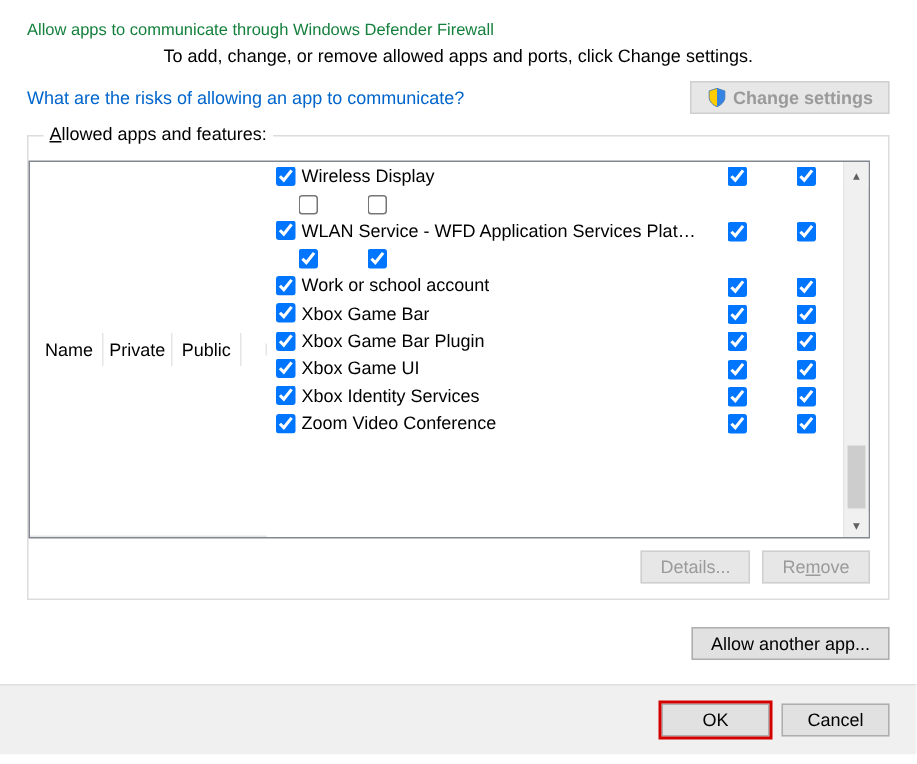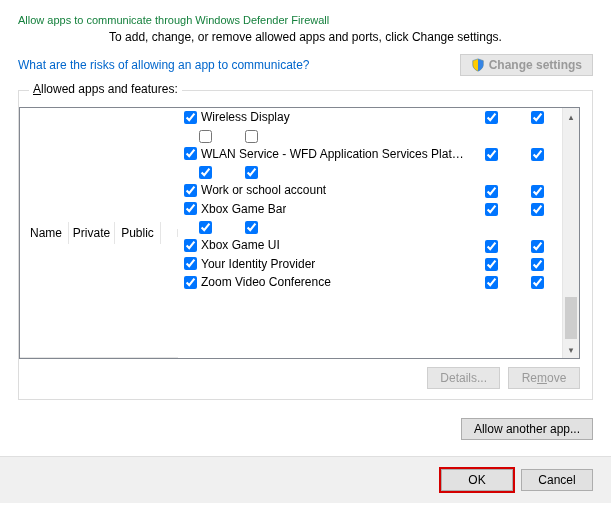--- a/index.html
+++ b/index.html
@@ -208,35 +208,39 @@
             </div>
             <div class="row">
               <div class="col-name name-cell">
                 <input type="checkbox" checked="" style="">
                 <span class="name-text">Xbox Game Bar</span>
               </div>
               <div class="col-priv"><input type="checkbox" checked="" style=""></div>
               <div class="col-pub"><input type="checkbox" checked="" style=""></div>
             </div>
             <div class="row">
+              <div class="col-name name-cell">
+                <input type="checkbox" checked="" style="">
+                <span class="name-text">Xbox Game Bar Plugin</span>
+              </div>
               <div class="col-priv"><input type="checkbox" checked="" style=""></div>
               <div class="col-pub"><input type="checkbox" checked="" style=""></div>
             </div>
             <div class="row">
               <div class="col-name name-cell">
                 <input type="checkbox" checked="" style="">
                 <span class="name-text">Xbox Game UI</span>
               </div>
               <div class="col-priv"><input type="checkbox" checked="" style=""></div>
               <div class="col-pub"><input type="checkbox" checked="" style=""></div>
             </div>
             <div class="row">
               <div class="col-name name-cell">
                 <input type="checkbox" checked="" style="">
-                <span class="name-text">Your Identity Provider</span>
+                <span class="name-text">Xbox Identity Services</span>
               </div>
               <div class="col-priv"><input type="checkbox" checked="" style=""></div>
               <div class="col-pub"><input type="checkbox" checked="" style=""></div>
             </div>
             <div class="row">
               <div class="col-name name-cell">
                 <input type="checkbox" checked="" style="">
                 <span class="name-text">Zoom Video Conference</span>
               </div>
               <div class="col-priv"><input type="checkbox" checked="" style=""></div>

